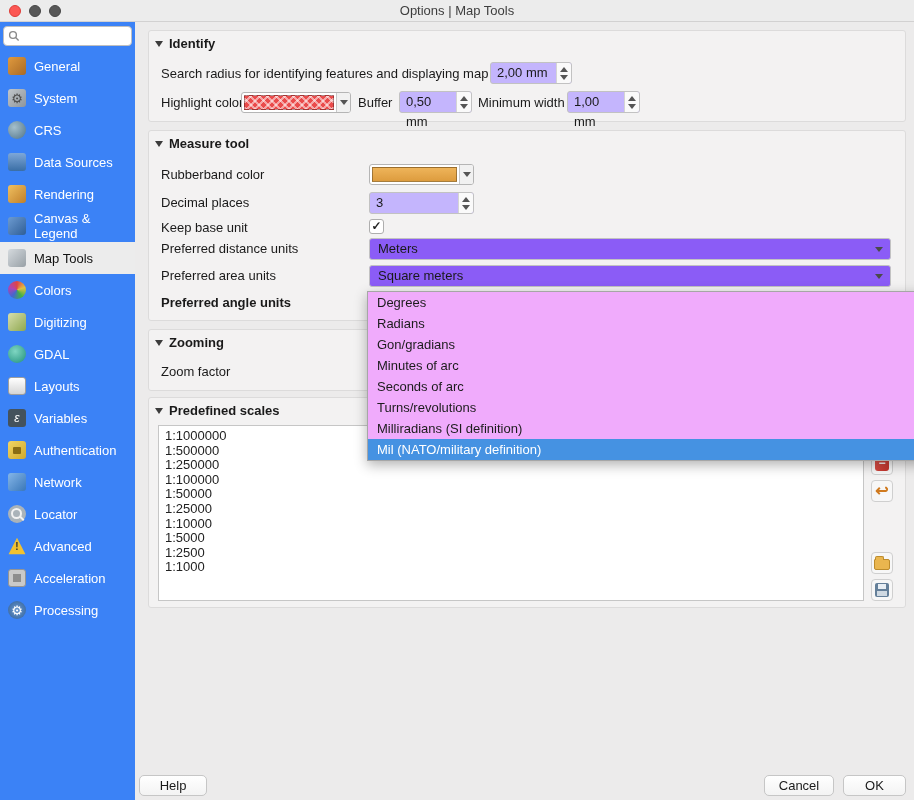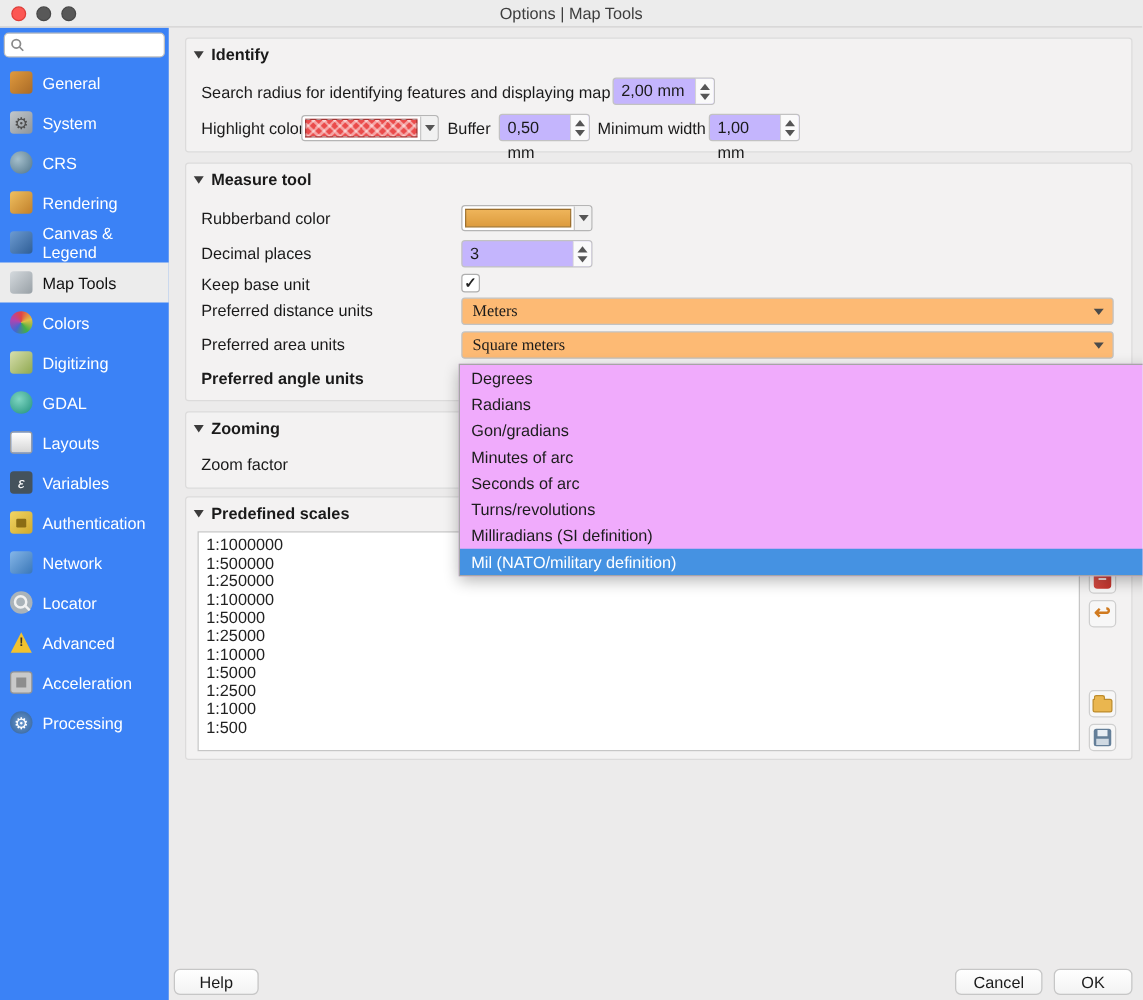--- a/index.html
+++ b/index.html
@@ -53,21 +53,21 @@
   .lbl { position:absolute; line-height:20px; white-space:nowrap; }
 
   
   .spin { position:absolute; height:22px; background:#c4b5fd; border:1px solid #c2c2c2; border-radius:3px; display:flex; align-items:stretch; }
   .spin .val { flex:1; padding-left:6px; line-height:20px; }
   .steppers { width:15px; border-left:1px solid #d4d4d4; background:#fafafa; display:flex; flex-direction:column; align-items:center; justify-content:center; gap:3px; border-radius:0 2px 2px 0; }
   .arr-up { width:0; height:0; border-left:4px solid transparent; border-right:4px solid transparent; border-bottom:5px solid #555; }
   .arr-dn { width:0; height:0; border-left:4px solid transparent; border-right:4px solid transparent; border-top:5px solid #555; }
 
   
-  .combo { position:absolute; height:22px; background:#fdba74; border:1px solid #c2c2c2; border-radius:3px;font-family:Liberation Serif, serif; }
+  .combo { position:absolute; height:22px; background:#8b5cf6; border:1px solid #c2c2c2; border-radius:3px; }
   .combo .cval { padding-left:8px; line-height:20px; }
   .combo .carrow { position:absolute; right:7px; top:8px; width:0; height:0; border-left:4px solid transparent; border-right:4px solid transparent; border-top:5px solid #4a4a4a; }
 
   
   .colorbtn { position:absolute; height:21px; display:flex; border:1px solid #b5b5b5; border-radius:3px; overflow:hidden; background:#fff; }
   .swatch { flex:1; margin:2px; border:1px solid rgba(0,0,0,.3); }
   .swatch-red { background-color:#ea4b4b;
     background-image:repeating-linear-gradient(45deg, rgba(255,255,255,.5) 0 2px, transparent 2px 6px),
                      repeating-linear-gradient(-45deg, rgba(255,255,255,.5) 0 2px, transparent 2px 6px); }
   .swatch-orange { background:linear-gradient(180deg,#eeb45a,#dd9c3e); }
@@ -124,20 +124,24 @@
           <span class="ic ic-general"></span>
           <span>General</span>
         </div>
       <div class="nav-item">
           <span class="ic ic-system">⚙</span>
           <span>System</span>
         </div>
       <div class="nav-item">
           <span class="ic ic-crs"></span>
           <span>CRS</span>
+        </div>
+      <div class="nav-item">
+          <span class="ic ic-datasources"></span>
+          <span>Data Sources</span>
         </div>
       <div class="nav-item">
           <span class="ic ic-rendering"></span>
           <span>Rendering</span>
         </div>
       <div class="nav-item">
           <span class="ic ic-canvas"></span>
           <span>Canvas &amp; Legend</span>
         </div>
       <div class="nav-item selected">
@@ -284,21 +288,20 @@
       <div class="scale-item">1:1000000</div>
       <div class="scale-item">1:500000</div>
       <div class="scale-item">1:250000</div>
       <div class="scale-item">1:100000</div>
       <div class="scale-item">1:50000</div>
       <div class="scale-item">1:25000</div>
       <div class="scale-item">1:10000</div>
       <div class="scale-item">1:5000</div>
       <div class="scale-item">1:2500</div>
       <div class="scale-item">1:1000</div>
-      <div class="scale-item">1:500</div>
     </div>
     <div class="tool-btn" style="left:722px; top:55px;">
         <span class="ico-remove">−</span>
       </div>
     <div class="tool-btn" style="left:722px; top:82px;">
         <span class="ico-restore">↩</span>
       </div>
     <div class="tool-btn" style="left:722px; top:154px;">
         <span class="ico-folder"></span>
       </div>

